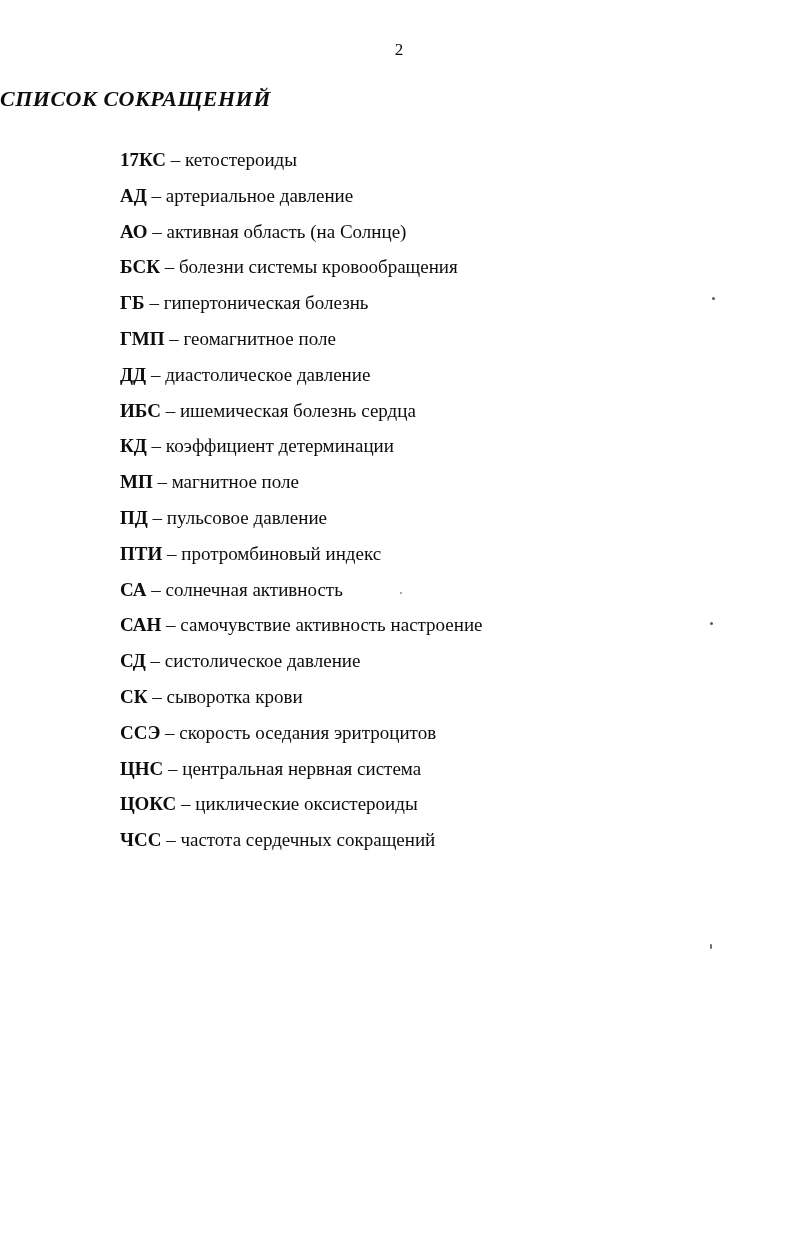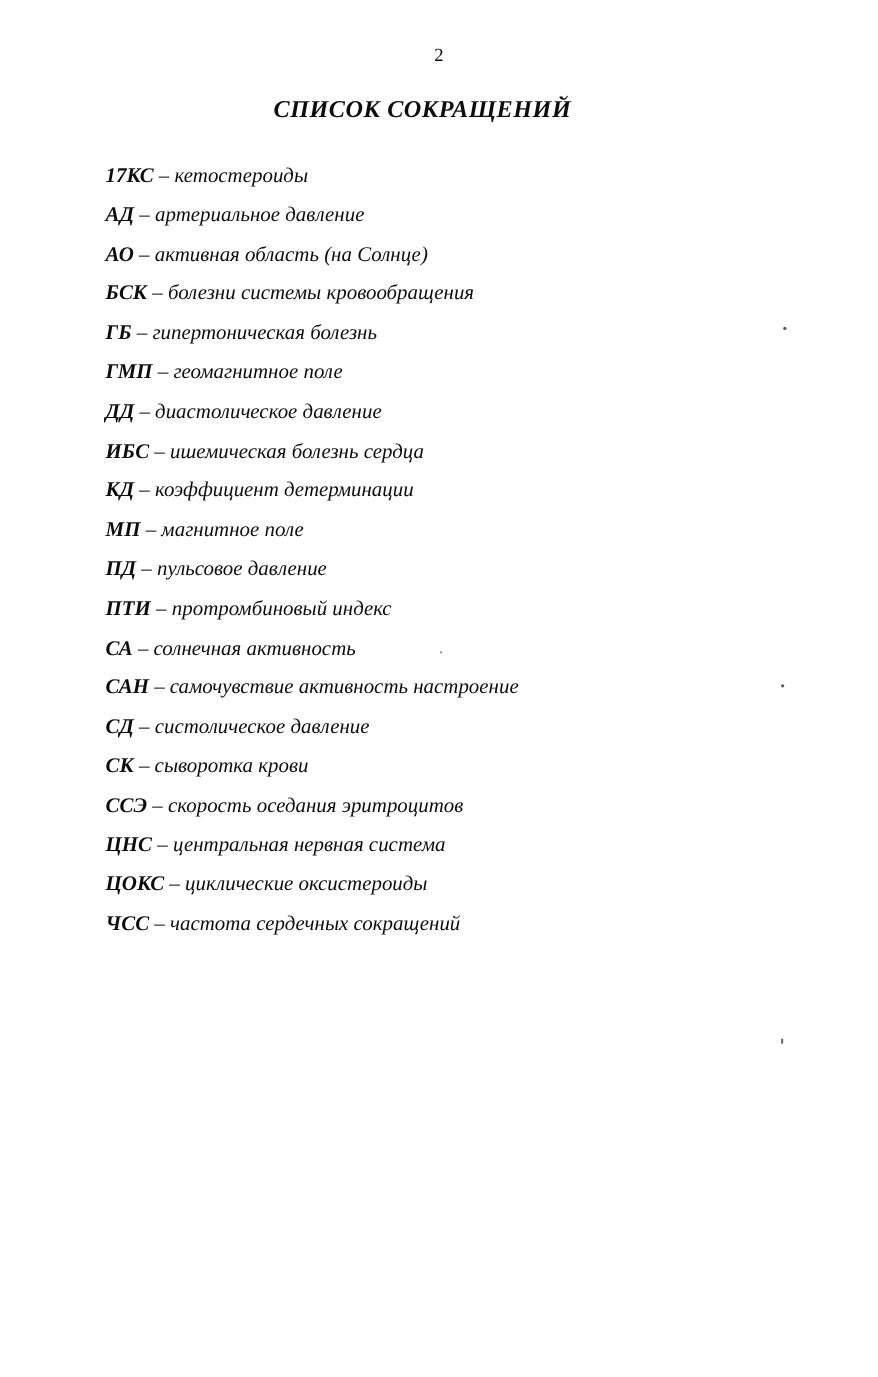--- a/index.html
+++ b/index.html
@@ -23,36 +23,35 @@
     width: 798px;
     text-align: center;
     font-size: 17px;
     line-height: 20px;
   }
   .doc-title {
     position: absolute;
     top: 70px;
     left: 0;
     width: 768px;
-    text-align: center;
+    text-align: left;
     font-size: 22px;
     font-weight: bold;
     font-style: italic;
     letter-spacing: 0.5px;
     line-height: 28px;
   }
   .abbrev-list {
     position: absolute;
     top: 142px;
-    left: 96px;
+    left: 120px;
     width: 620px;
     margin: 0;
     padding: 0;
     list-style: none;
-    font-style: italic;
   }
   .abbrev-item {
     font-size: 19px;
     line-height: 35.8px;
     white-space: nowrap;
   }
   .abbrev-term {
     font-weight: bold;
   }
   .abbrev-dash {

